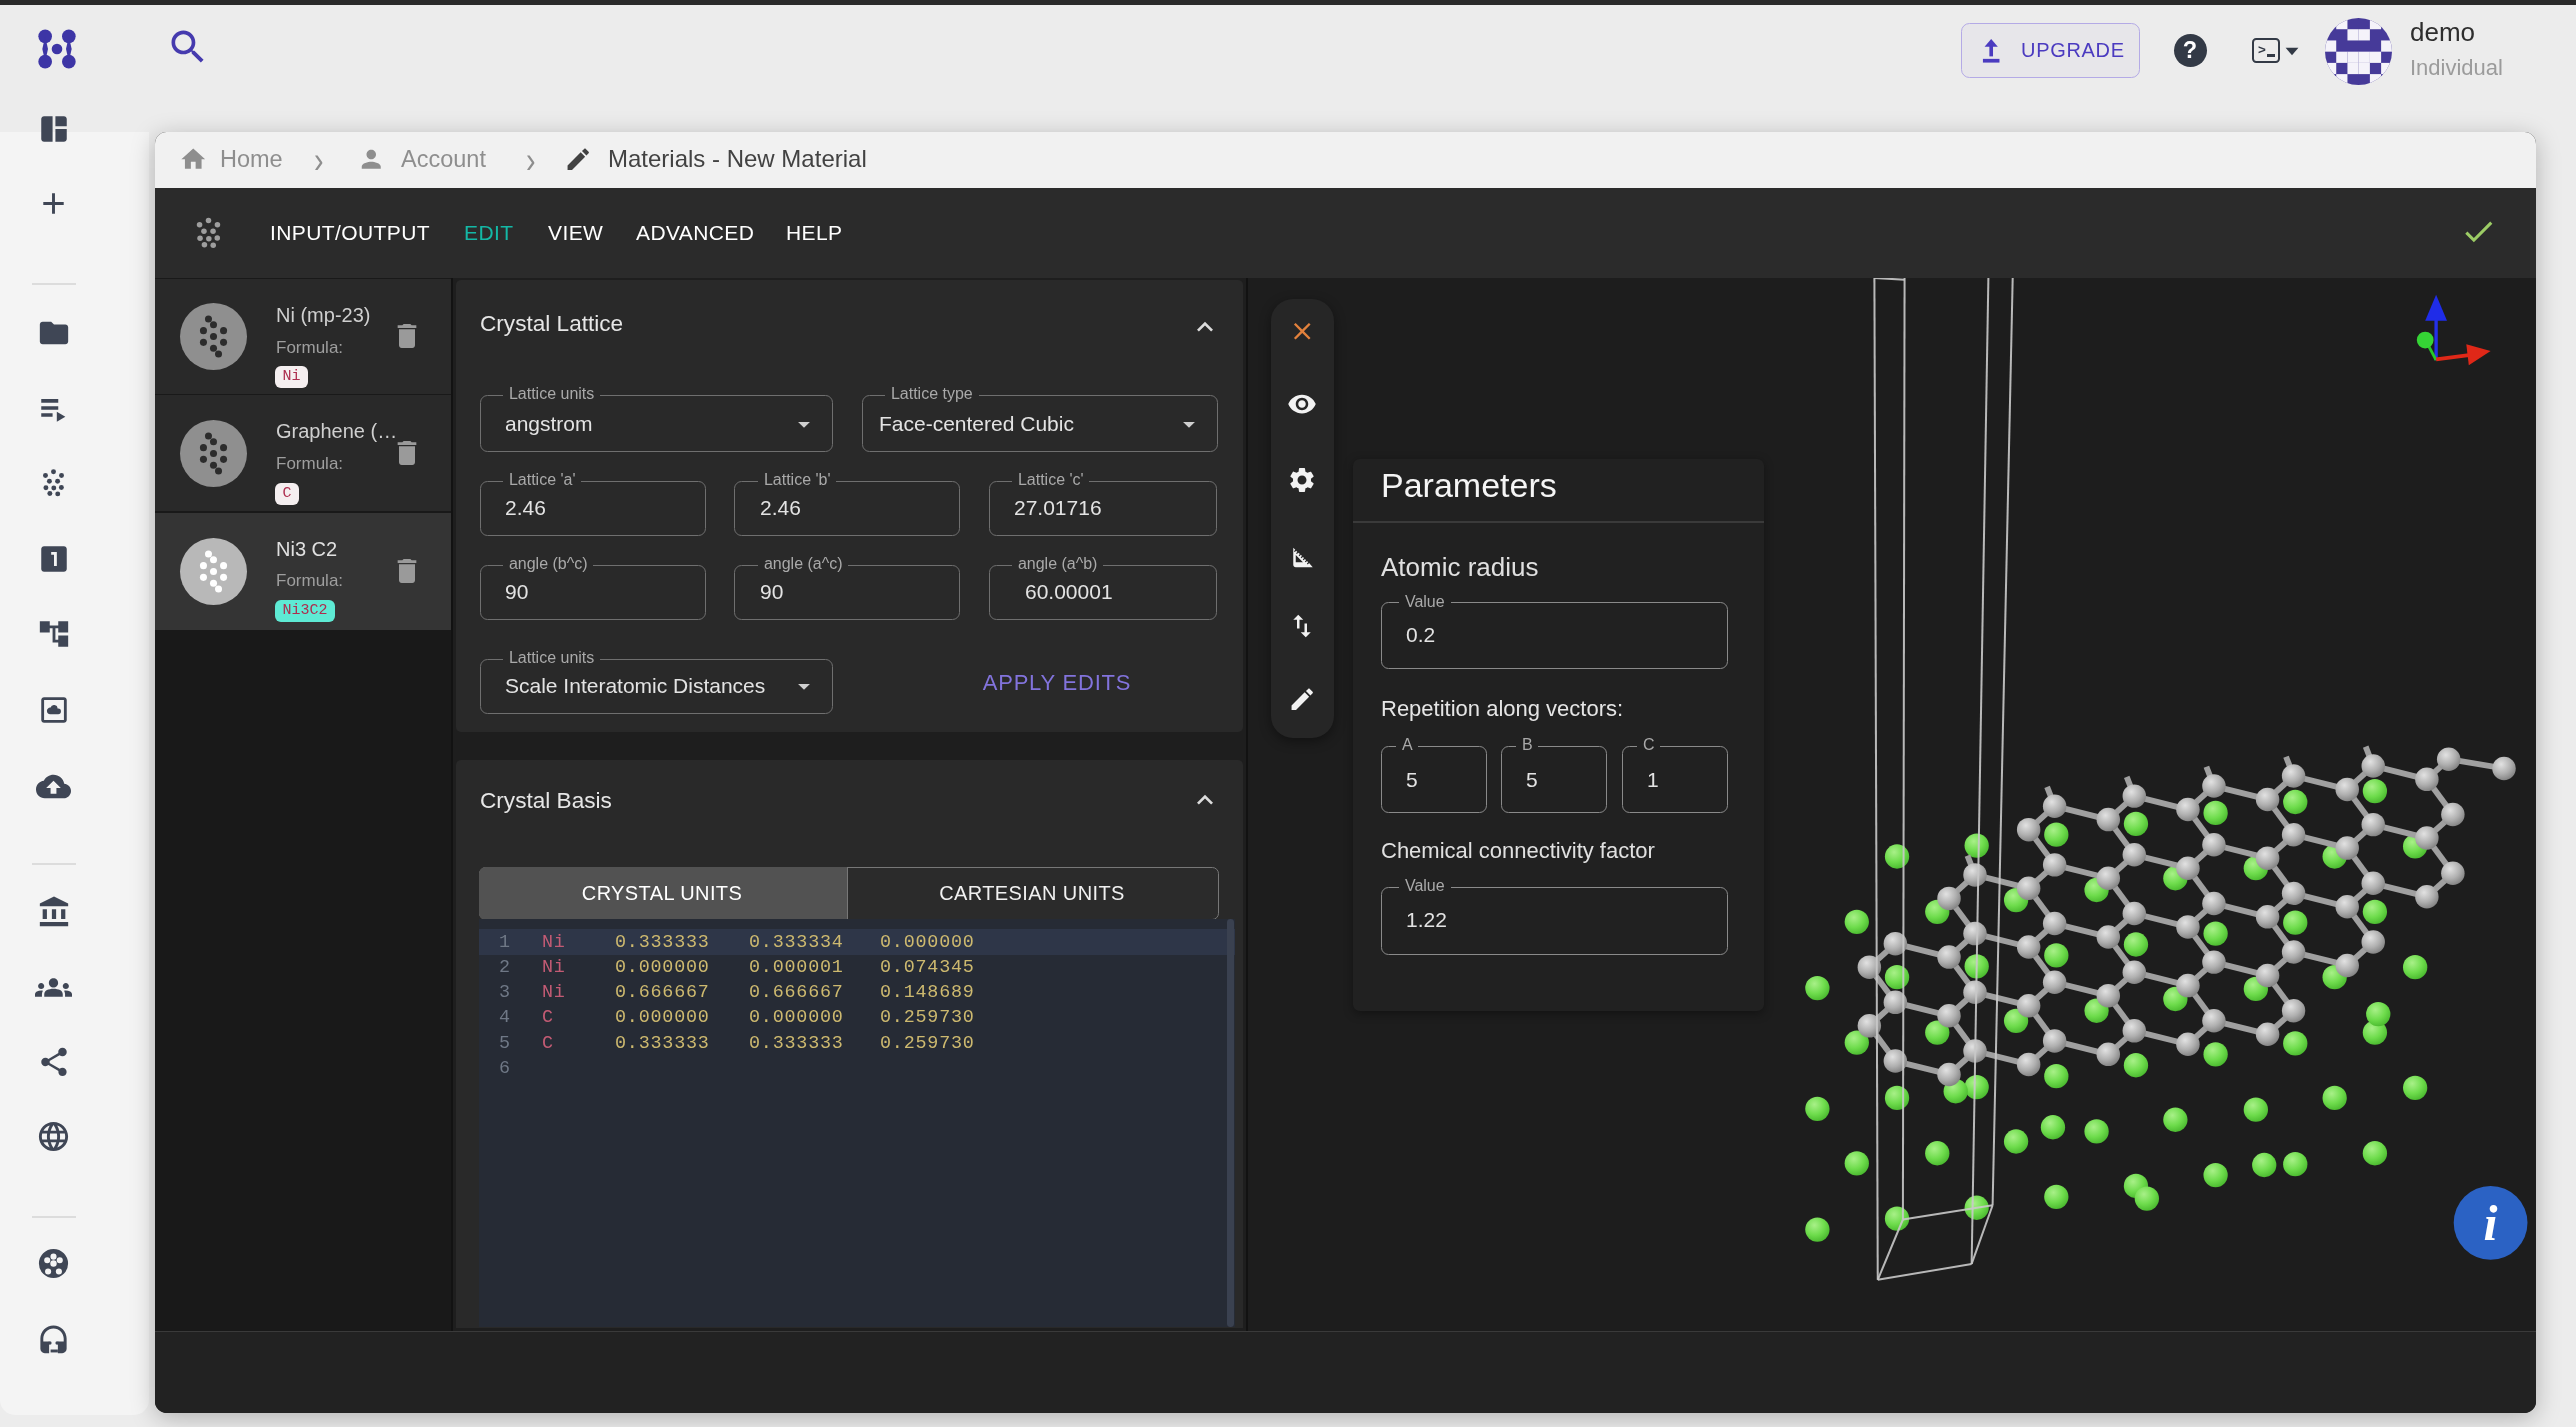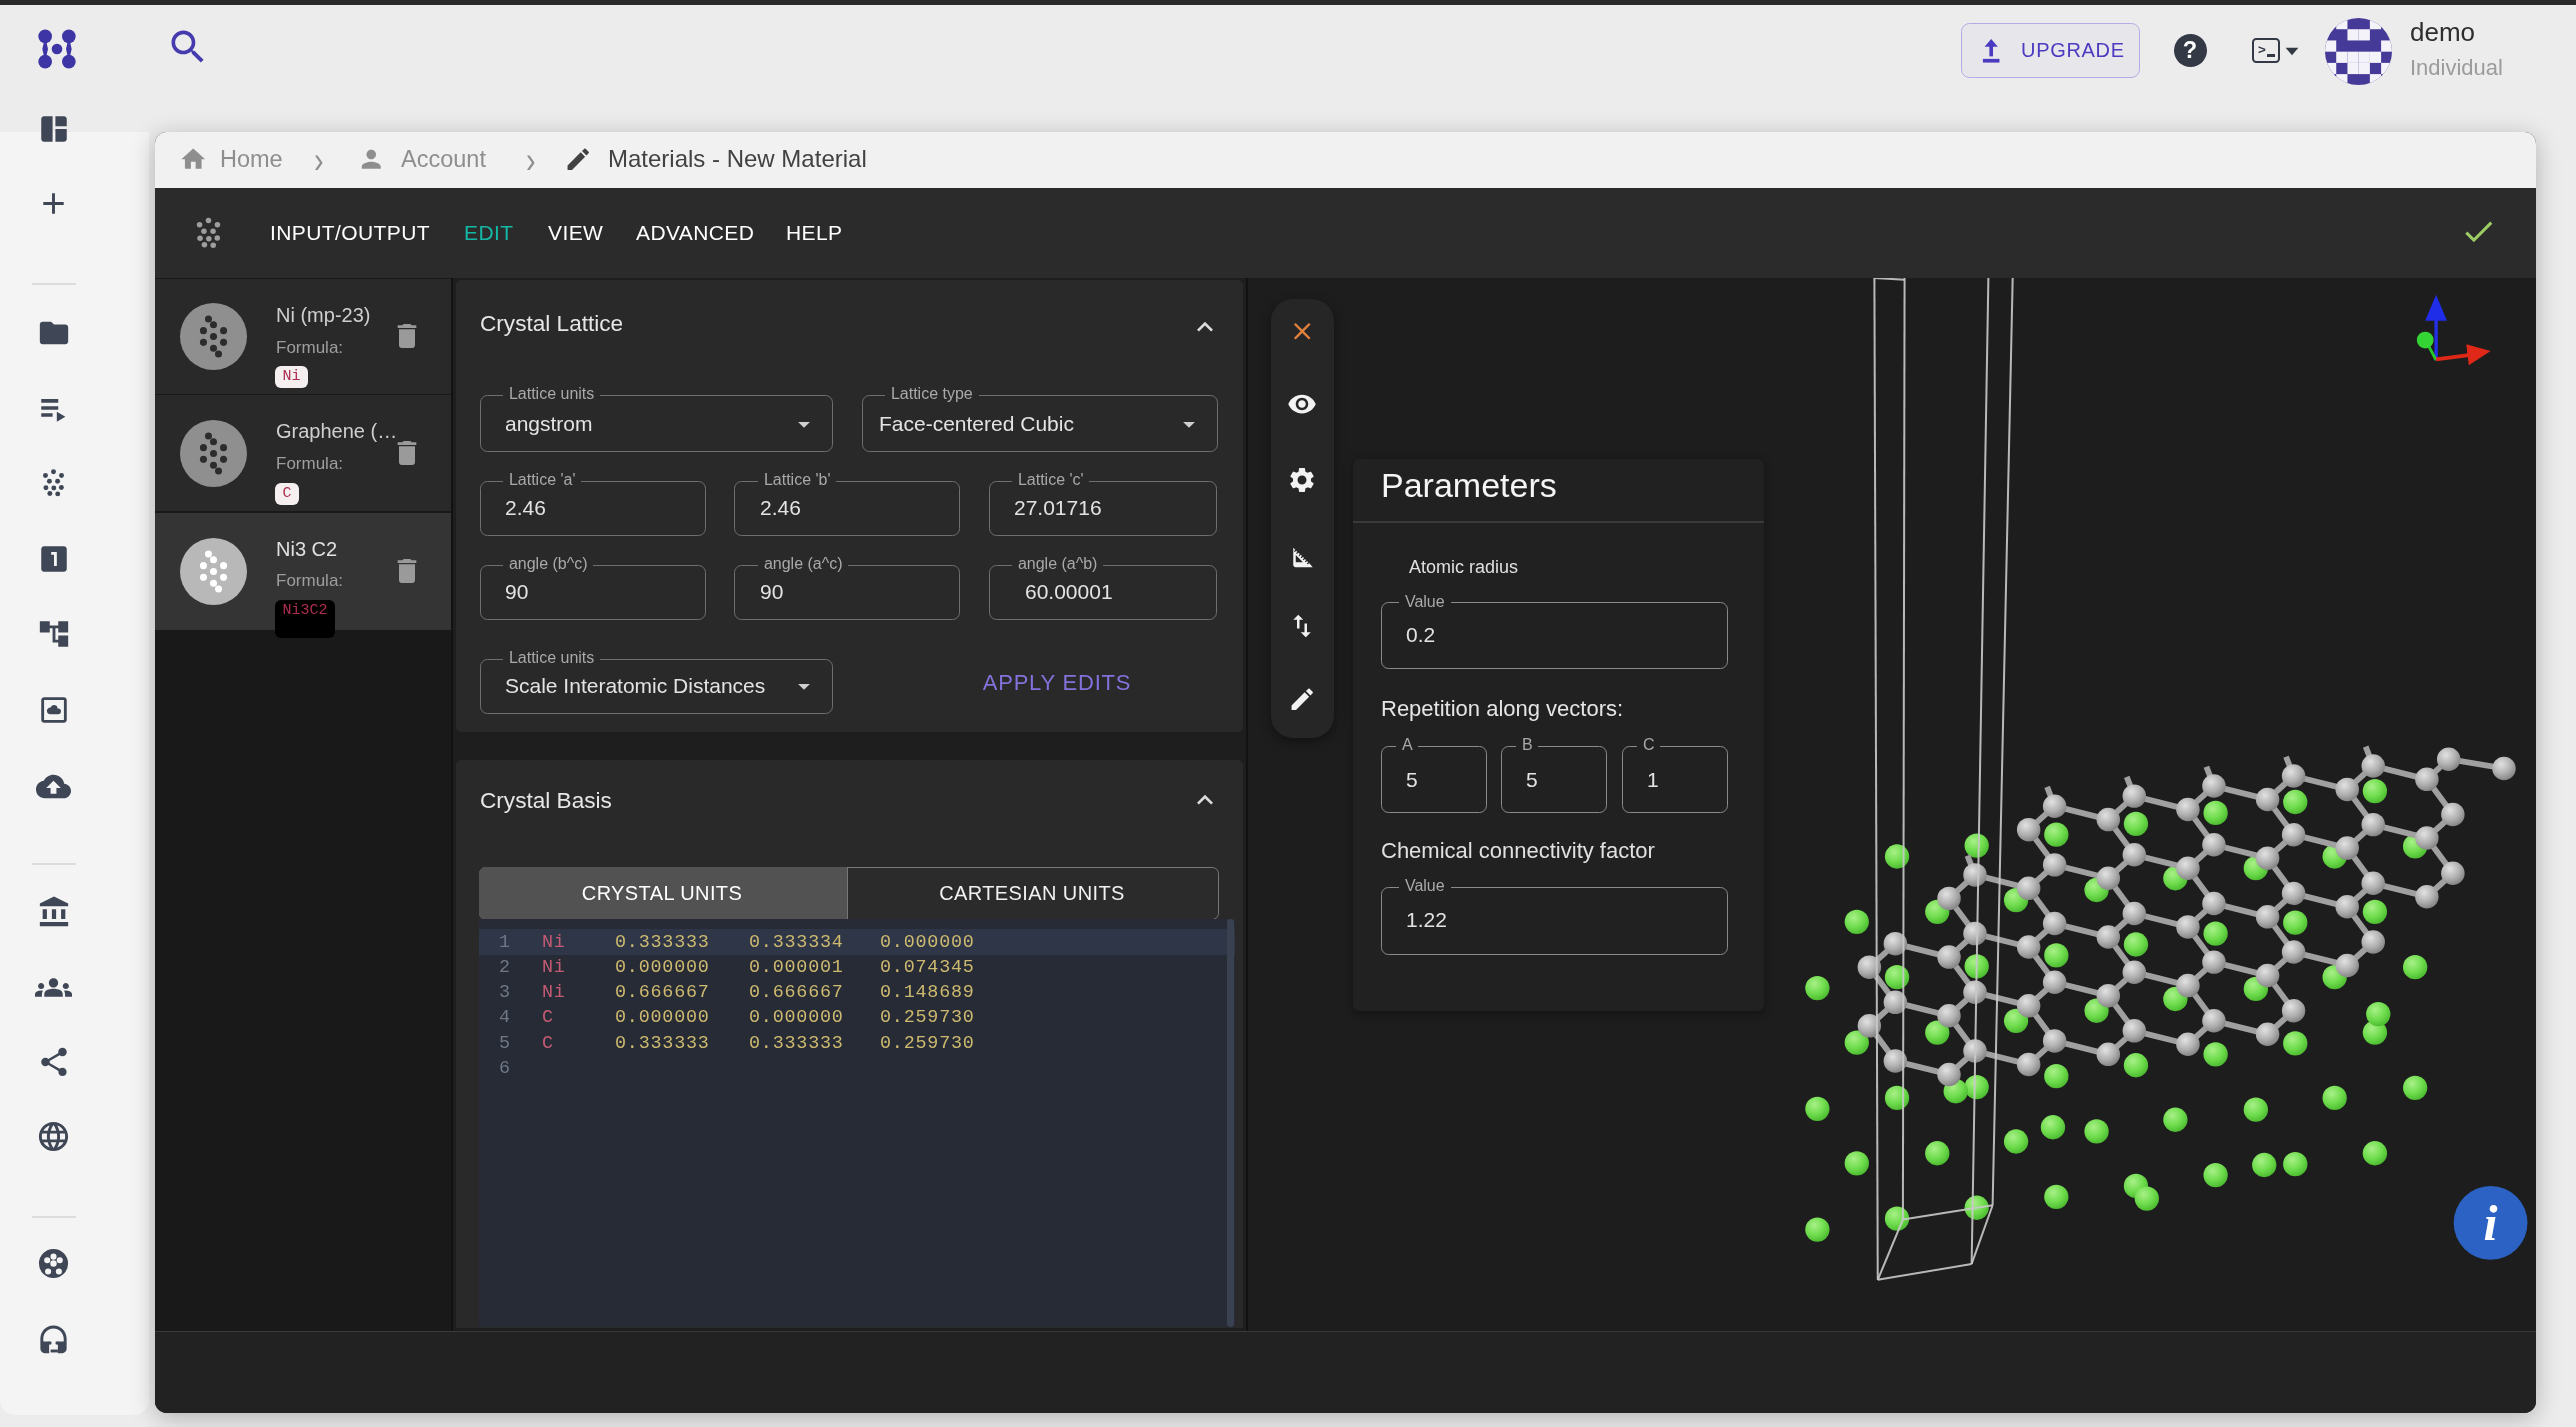--- a/index.html
+++ b/index.html
@@ -145,21 +145,21 @@
       <circle cx="52" cy="33" r="4.2" fill="#ffffff"></circle>
       <circle cx="40" cy="40" r="4.2" fill="#ffffff"></circle>
       <circle cx="28" cy="47" r="4.2" fill="#ffffff"></circle>
       <circle cx="52" cy="47" r="4.2" fill="#ffffff"></circle>
       <circle cx="40" cy="54" r="4.2" fill="#ffffff"></circle>
       <circle cx="34" cy="19" r="4.2" fill="#ffffff"></circle>
       <circle cx="46" cy="61" r="4.2" fill="#ffffff"></circle>
     </svg>
     <div style="position:absolute;left:121px;top:406px;line-height:23.5px;font-family:'Liberation Sans',sans-serif;font-size:20px;color:#e0e0e0;font-weight:400;white-space:nowrap;">Ni3 C2</div>
     <div style="position:absolute;left:121px;top:439px;line-height:19px;font-family:'Liberation Sans',sans-serif;font-size:17px;color:#9e9e9e;font-weight:400;white-space:nowrap;">Formula:</div>
-    <div style="position:absolute;left:120px;top:468px;height:38px;line-height:22px;background:#000000;color:#ad2d4e;border-radius:5.9px;padding:0 7.5px;font-family:'Liberation Mono',monospace;font-size:15px;">Ni3C2</div>
+    <div style="position:absolute;left:120px;top:468px;height:22px;line-height:22px;background:#5eead4;color:#ad2d4e;border-radius:5.9px;padding:0 7.5px;font-family:'Liberation Mono',monospace;font-size:15px;">Ni3C2</div>
     <svg style="position:absolute;left:236px;top:423px;" width="32" height="32" viewBox="0 0 24 24" fill="#9a9a9a">
       <path d="M6 19c0 1.1.9 2 2 2h8c1.1 0 2-.9 2-2V7H6v12zM19 4h-3.5l-1-1h-5l-1 1H5v2h14V4z"></path>
     </svg>
     <div style="position:absolute;left:301px;top:148px;width:787px;height:452px;background:#292929;border-radius:5px;"></div>
     <div style="position:absolute;left:325px;top:179px;line-height:26px;font-family:'Liberation Sans',sans-serif;font-size:22.6px;color:#e6e6e6;font-weight:400;white-space:nowrap;">Crystal Lattice</div>
     <svg style="position:absolute;left:1034px;top:179px;" width="32" height="32" viewBox="0 0 24 24" fill="#dcdcdc">
       <path d="M12 8l-6 6 1.41 1.41L12 10.83l4.59 4.58L18 14l-6-6z"></path>
     </svg>
     <div style="position:absolute;left:325px;top:263px;width:353px;height:57px;border:1.7px solid #6f6f6f;border-radius:7.5px;"></div>
     <div style="position:absolute;left:348px;top:252px;background:#292929;color:#a9a9a9;font-size:16px;line-height:20px;padding:0 5.9px;font-family:'Liberation Sans',sans-serif;white-space:nowrap;">Lattice units</div>
@@ -507,21 +507,21 @@
     </svg>
     <svg style="position:absolute;left:1132px;top:479px;" width="30" height="30" viewBox="0 0 24 24" fill="#f2f2f2">
       <path d="M9 3L5 6.99h3V14h2V6.99h3L9 3zm7 14.01V10h-2v7.01h-3L15 21l4-3.99h-3z"></path>
     </svg>
     <svg style="position:absolute;left:1133px;top:553px;" width="28.5" height="28.5" viewBox="0 0 24 24" fill="#f2f2f2">
       <path d="M3 17.25V21h3.75L17.81 9.94l-3.75-3.75L3 17.25zM20.71 7.04c.39-.39.39-1.02 0-1.41l-2.34-2.34c-.39-.39-1.02-.39-1.41 0l-1.83 1.83 3.75 3.75 1.83-1.83z"></path>
     </svg>
     <div style="position:absolute;left:1198px;top:327px;width:411px;height:552px;background:#212121;border-radius:6.7px;box-shadow:0 2.5px 10px rgba(0,0,0,0.35);"></div>
     <div style="position:absolute;left:1226px;top:334px;line-height:39px;font-family:'Liberation Sans',sans-serif;font-size:34px;color:#f5f5f5;font-weight:400;white-space:nowrap;">Parameters</div>
     <div style="position:absolute;left:1198px;top:389px;width:411px;height:1.7px;background:#3a3a3a;"></div>
-    <div style="position:absolute;left:1226px;top:423px;line-height:25px;font-family:'Liberation Sans',sans-serif;font-size:18px;color:#e0e0e0;font-weight:400;white-space:nowrap;margin-left:28px;">Atomic radius</div>
+    <div style="position:absolute;left:1226px;top:423px;line-height:25px;font-family:'Liberation Sans',sans-serif;font-size:26px;color:#e0e0e0;font-weight:400;white-space:nowrap;">Atomic radius</div>
     <div style="position:absolute;left:1226px;top:470px;width:347px;height:67px;border:1.7px solid #8a8a8a;border-radius:7.5px;"></div>
     <div style="position:absolute;left:1244px;top:460px;background:#212121;color:#a9a9a9;font-size:16px;line-height:20px;padding:0 5.9px;font-family:'Liberation Sans',sans-serif;white-space:nowrap;">Value</div>
     <div style="position:absolute;left:1251px;top:491px;line-height:24px;font-family:'Liberation Sans',sans-serif;font-size:21px;color:#e3e3e3;font-weight:400;white-space:nowrap;">0.2</div>
     <div style="position:absolute;left:1226px;top:564px;line-height:25px;font-family:'Liberation Sans',sans-serif;font-size:22px;color:#e5e5e5;font-weight:400;white-space:nowrap;">Repetition along vectors:</div>
     <div style="position:absolute;left:1226px;top:614px;width:106px;height:67px;border:1.7px solid #8a8a8a;border-radius:7.5px;"></div>
     <div style="position:absolute;left:1241px;top:603px;background:#212121;color:#a9a9a9;font-size:16px;line-height:20px;padding:0 5.9px;font-family:'Liberation Sans',sans-serif;white-space:nowrap;">A</div>
     <div style="position:absolute;left:1251px;top:636px;line-height:24px;font-family:'Liberation Sans',sans-serif;font-size:21px;color:#e3e3e3;font-weight:400;white-space:nowrap;">5</div>
     <div style="position:absolute;left:1346px;top:614px;width:106px;height:67px;border:1.7px solid #8a8a8a;border-radius:7.5px;"></div>
     <div style="position:absolute;left:1361px;top:603px;background:#212121;color:#a9a9a9;font-size:16px;line-height:20px;padding:0 5.9px;font-family:'Liberation Sans',sans-serif;white-space:nowrap;">B</div>
     <div style="position:absolute;left:1371px;top:636px;line-height:24px;font-family:'Liberation Sans',sans-serif;font-size:21px;color:#e3e3e3;font-weight:400;white-space:nowrap;">5</div>

